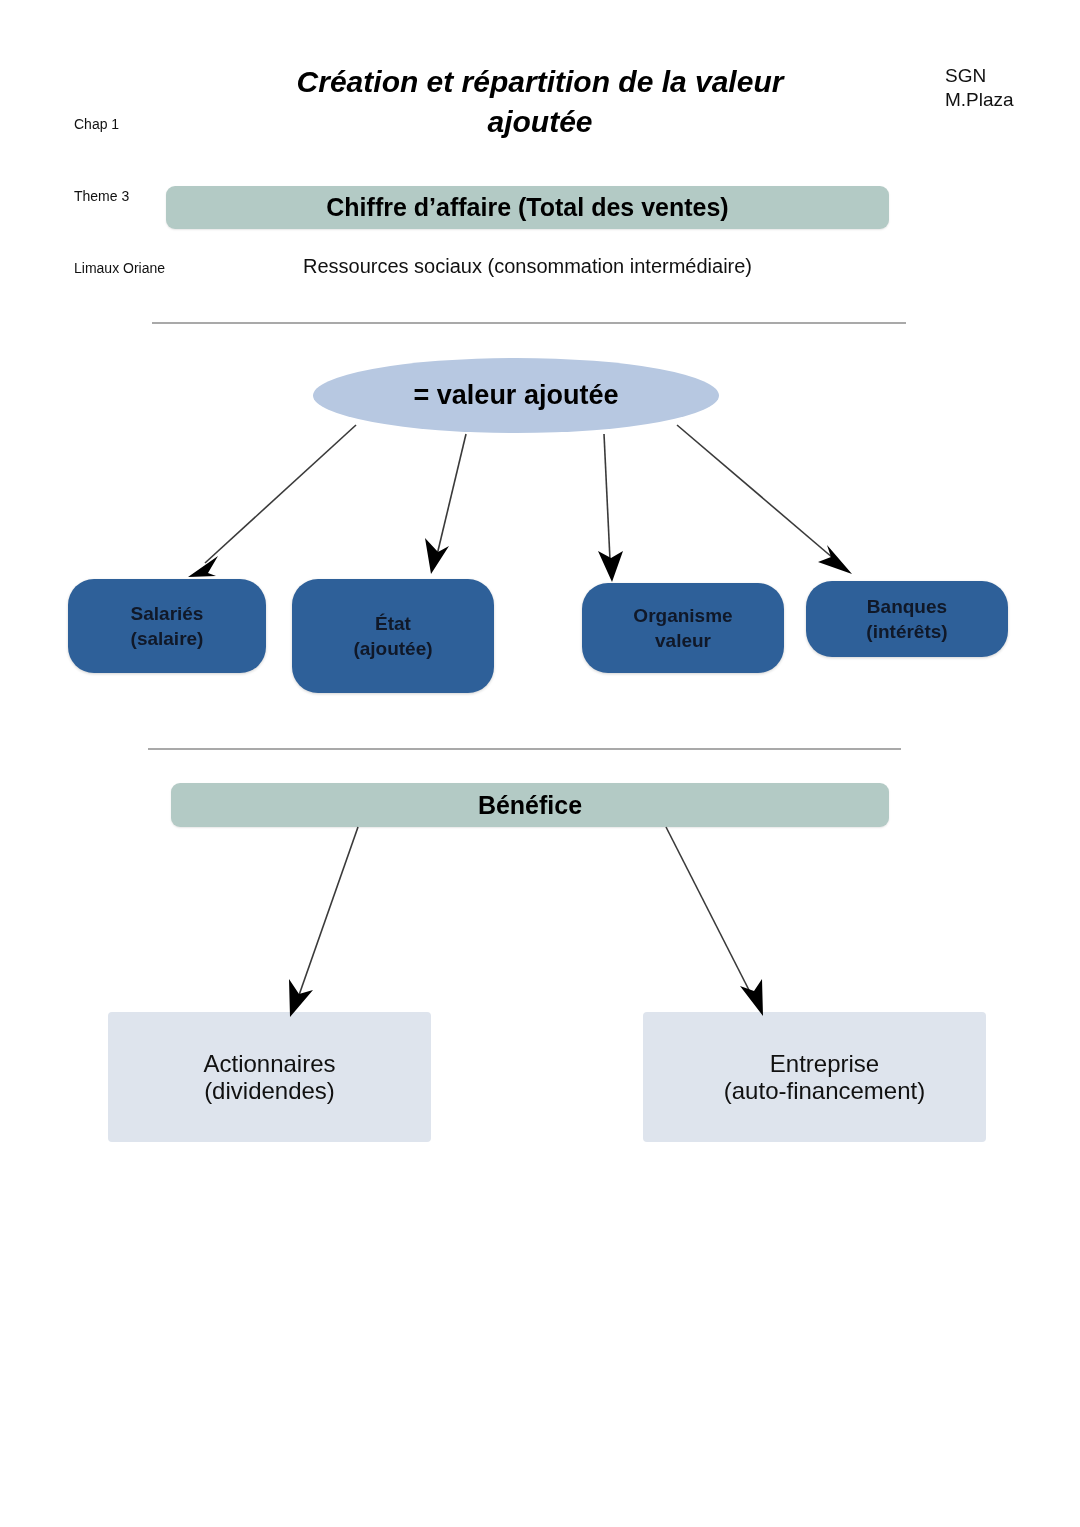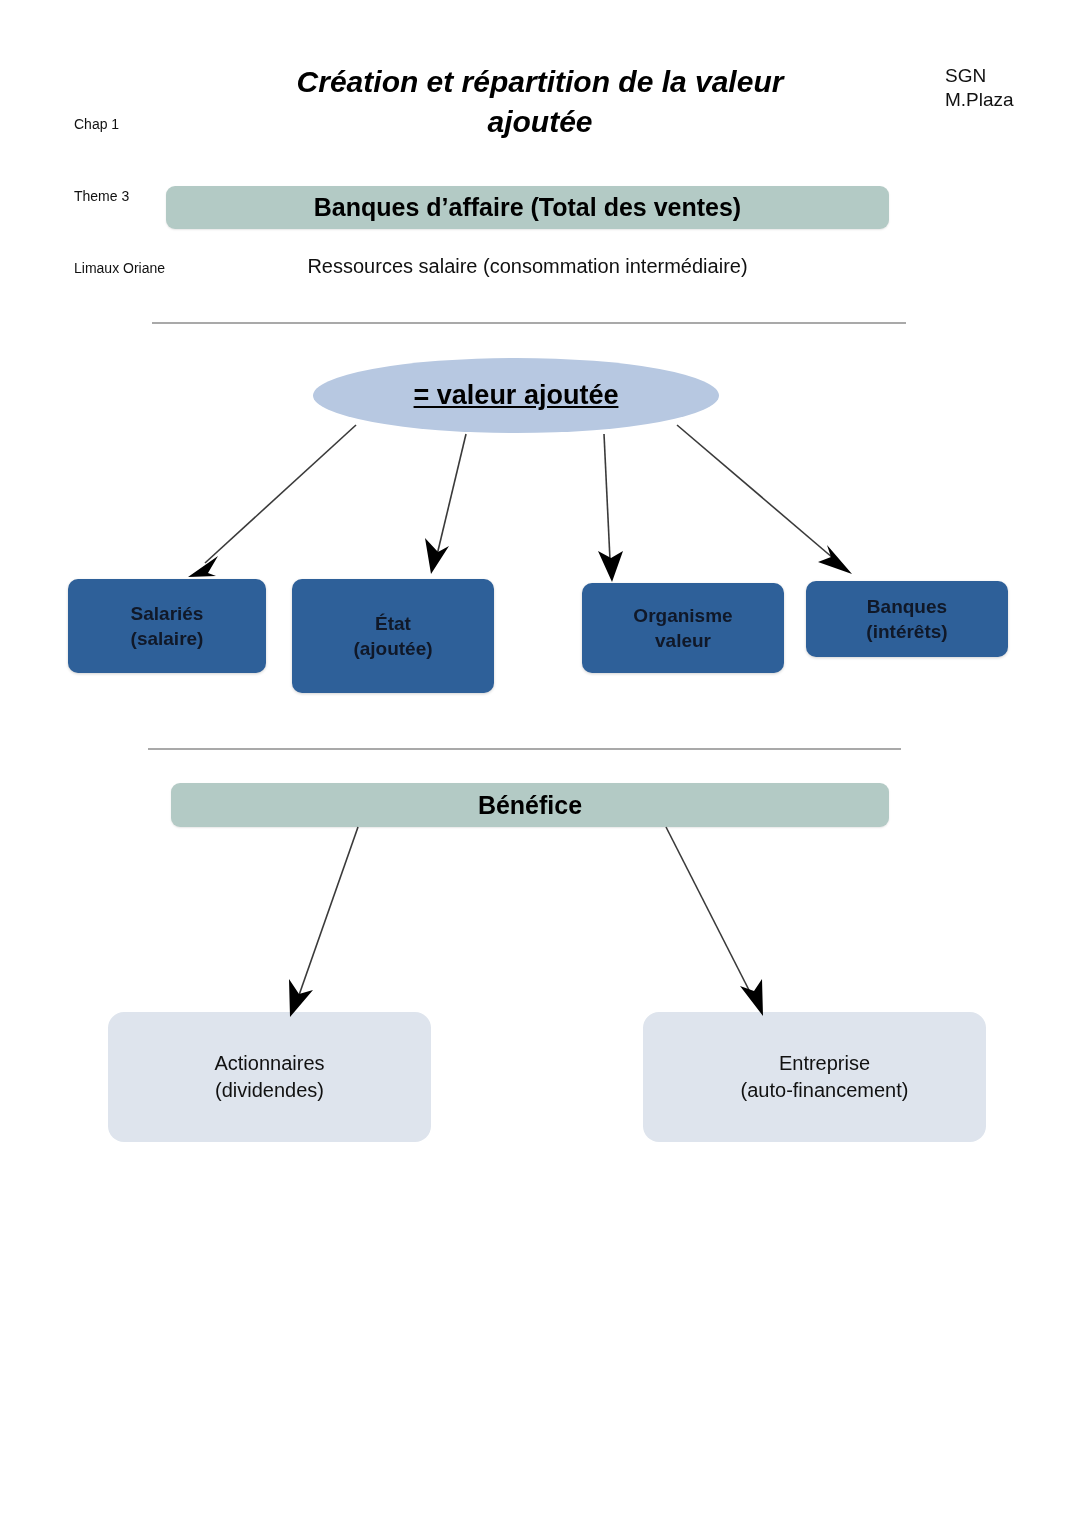--- a/index.html
+++ b/index.html
@@ -107,53 +107,52 @@
     width: 406px;
     height: 75px;
     background: #b7c8e1;
     border-radius: 50%;
     display: flex;
     align-items: center;
     justify-content: center;
     font-size: 27px;
     font-weight: bold;
     color: #000000;
-    text-decoration: underline;
   }
 
   
   .blue-box {
     position: absolute;
     background: #2e6099;
-    border-radius: 10px;
+    border-radius: 26px;
     display: flex;
     align-items: center;
     justify-content: center;
     text-align: center;
     font-size: 19px;
     font-weight: bold;
     color: #101828;
     line-height: 25px;
     box-shadow: 0 1px 3px rgba(0,0,0,0.18);
   }
   #box-salaries   { left: 68px;  top: 579px; width: 198px; height: 94px; }
   #box-etat       { left: 292px; top: 579px; width: 202px; height: 114px; }
   #box-organisme  { left: 554px; top: 583px; width: 202px; height: 90px; margin-left: 28px; }
   #box-banques    { left: 806px; top: 581px; width: 202px; height: 76px; }
 
   
   .light-box {
     position: absolute;
     background: #dee4ed;
-    border-radius: 16px;
-    display: flex;
-    align-items: center;
-    justify-content: center;
-    text-align: center;
-    font-size: 20px;
+    border-radius: 4px;
+    display: flex;
+    align-items: center;
+    justify-content: center;
+    text-align: center;
+    font-size: 24px;
     color: #111111;
     line-height: 27px;
   }
   #box-actionnaires { left: 108px; top: 1012px; width: 323px; height: 130px; }
   #box-entreprise   { left: 643px; top: 1012px; width: 323px; height: 130px; padding-left: 20px; }
 
   
   #arrows {
     position: absolute;
     left: 0;
@@ -177,24 +176,24 @@
   </div>
 
   <div class="hdr-title">Création et répartition de la valeur ajoutée</div>
 
   <div class="hdr-right">
     <div>SGN</div>
     <div>M.Plaza</div>
   </div>
 
   <div class="bar" id="bar-ca">
-    <span>Banques d’affaire (Total des ventes)</span>
-  </div>
-
-  <div class="caption">Ressources salaire (consommation intermédiaire)</div>
+    <span>Chiffre d’affaire (Total des ventes)</span>
+  </div>
+
+  <div class="caption">Ressources sociaux (consommation intermédiaire)</div>
 
   <div class="divider" id="divider-top"></div>
   <div class="divider" id="divider-bottom"></div>
 
   <div id="ellipse-va">
     <span>= valeur ajoutée</span>
   </div>
 
   <div class="blue-box" id="box-salaries">
     <div>

